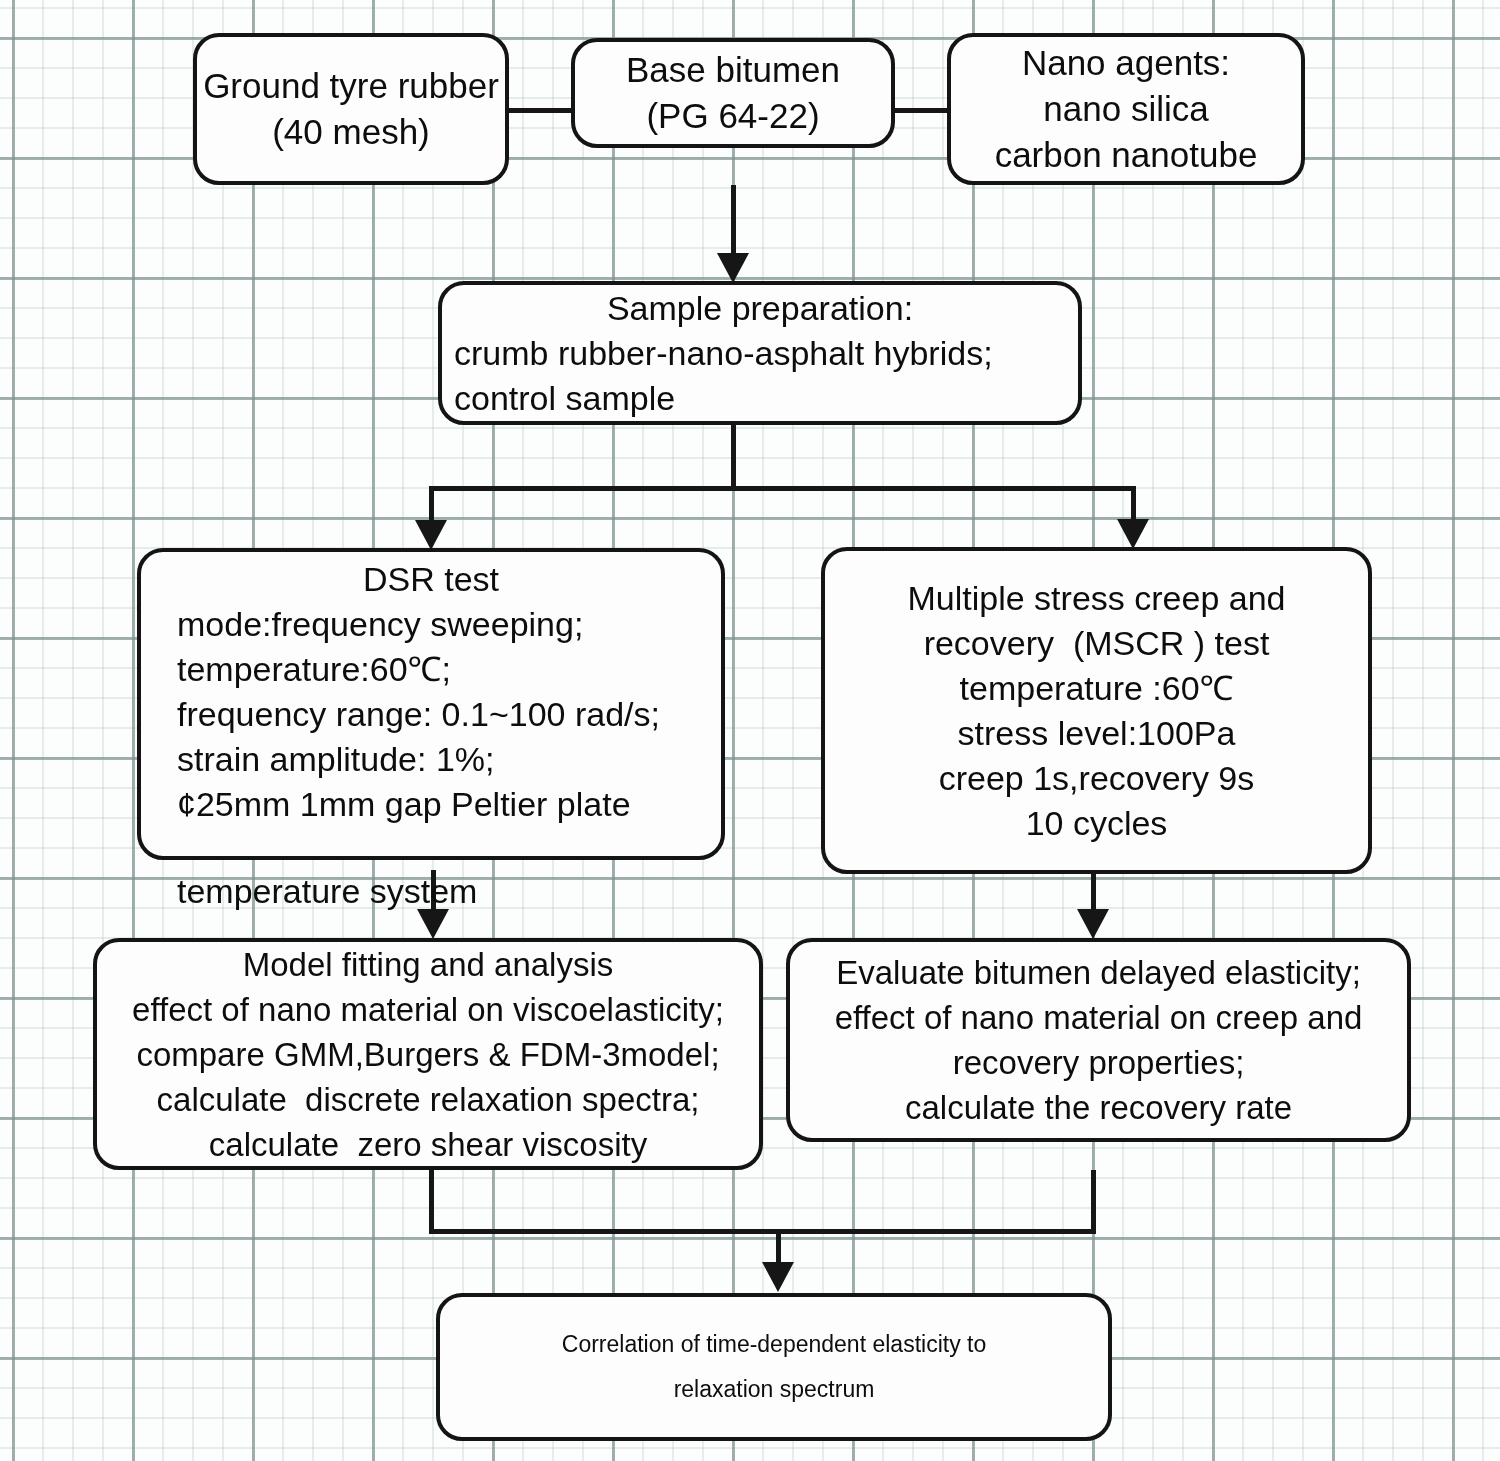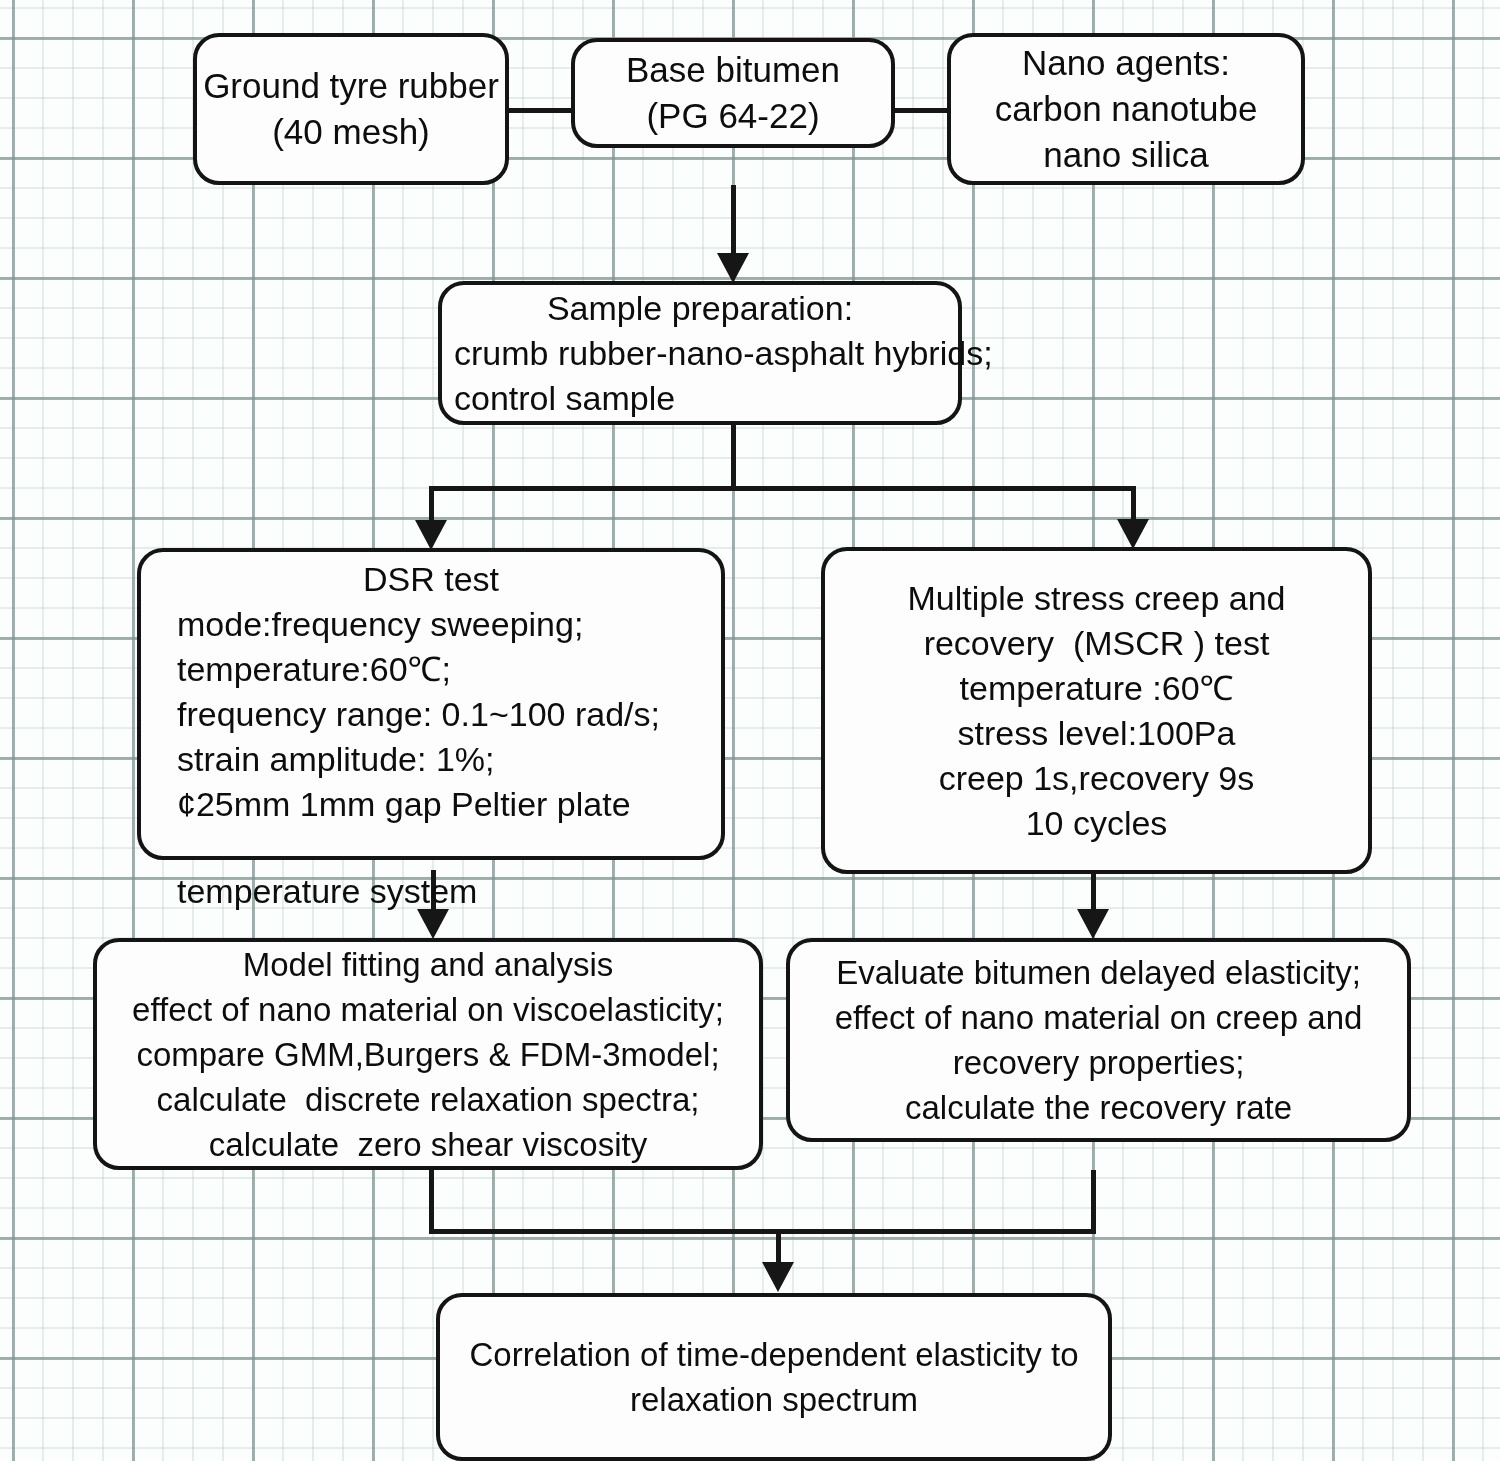--- a/index.html
+++ b/index.html
@@ -76,25 +76,25 @@
     <div class="ln c">(40 mesh)</div>
   </div>
 
   <div class="node topbox" style="left:571px;top:38px;width:324px;height:110px;">
     <div class="ln c">Base bitumen</div>
     <div class="ln c">(PG 64-22)</div>
   </div>
 
   <div class="node topbox" style="left:947px;top:33px;width:358px;height:152px;">
     <div class="ln c">Nano agents:</div>
+    <div class="ln c">nano silica</div>
     <div class="ln c">carbon nanotube</div>
-    <div class="ln c">nano silica</div>
   </div>
 
-  <div class="node" style="left:438px;top:281px;width:524px;height:144px;padding:0 12px;">
+  <div class="node" style="left:438px;top:281px;width:644px;height:144px;padding:0 12px;">
     <div class="ln c">Sample preparation:</div>
     <div class="ln l">crumb rubber-nano-asphalt hybrids;</div>
     <div class="ln l">control sample</div>
   </div>
 
   <div class="node" style="left:137px;top:548px;width:588px;height:312px;justify-content:flex-start;padding-top:5px;">
     <div class="ln c">DSR test</div>
     <div class="ln l" style="padding-left:36px;">mode:frequency sweeping;</div>
     <div class="ln l" style="padding-left:36px;">temperature:60℃;</div>
     <div class="ln l" style="padding-left:36px;">frequency range: 0.1~100 rad/s;</div>
@@ -120,18 +120,18 @@
     <div class="ln l">calculate  zero shear viscosity</div>
   </div>
 
   <div class="node" style="left:786px;top:938px;width:625px;height:204px;font-size:33px;">
     <div class="ln c">Evaluate bitumen delayed elasticity;</div>
     <div class="ln c">effect of nano material on creep and</div>
     <div class="ln c">recovery properties;</div>
     <div class="ln c">calculate the recovery rate</div>
   </div>
 
-  <div class="node" style="left:436px;top:1293px;width:676px;height:168px;font-size:33px;">
+  <div class="node" style="left:436px;top:1293px;width:676px;height:148px;font-size:23px;">
     <div class="ln c">Correlation of time-dependent elasticity to</div>
     <div class="ln c">relaxation spectrum</div>
   </div>
 
 </div>
 
 </body></html>

